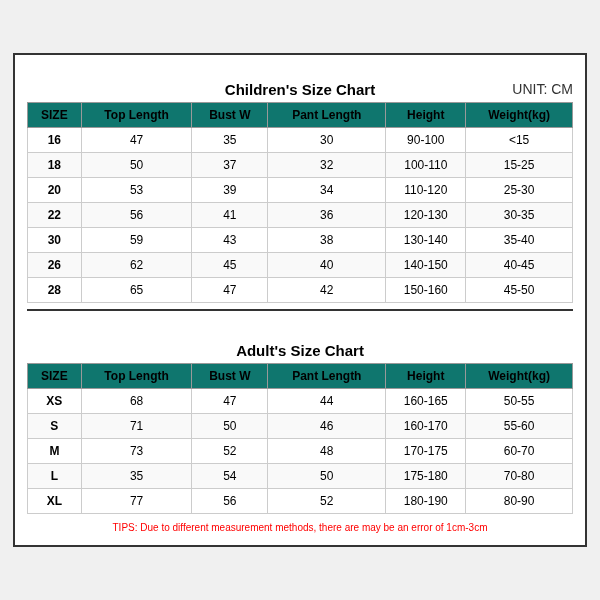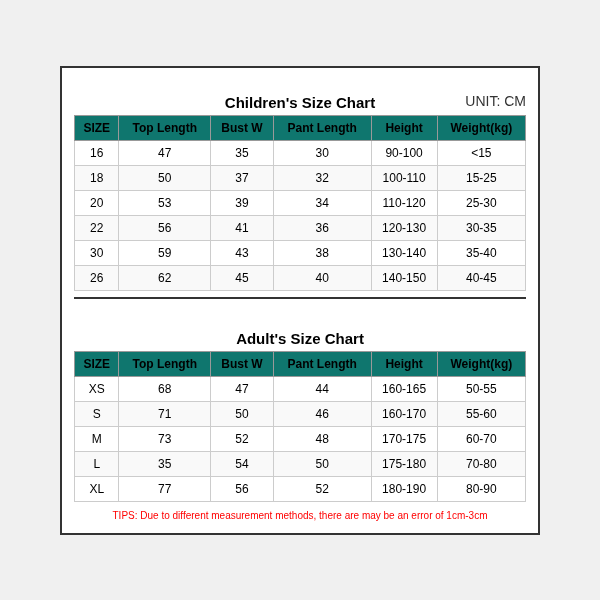--- a/index.html
+++ b/index.html
@@ -8,21 +8,21 @@
       height: 600px;
       display: flex;
       align-items: center;
       justify-content: center;
       background: #f0f0f0;
       font-family: Arial, sans-serif;
     }
     .chart-container {
       background: #fff;
       border: 2px solid #333;
-      width: 480px;
+      width: 574px;
       padding: 20px 12px 12px;
     }
     .section-title {
       text-align: center;
       font-size: 15px;
       font-weight: bold;
       padding: 6px 0 4px;
       position: relative;
     }
     .unit-label {
@@ -53,21 +53,21 @@
       text-align: center;
       font-size: 12px;
     }
     tr:nth-child(even) td {
       background: #f9f9f9;
     }
     tr:nth-child(odd) td {
       background: #fff;
     }
     td.size-col {
-      font-weight: normal;
+      font-weight: bold;
     }
     .adult-header {
       text-align: center;
       font-size: 15px;
       font-weight: bold;
       padding: 8px 0 4px;
       margin-top: 23px;
     }
     .tips {
       text-align: center;
@@ -144,20 +144,28 @@
           <td>35-40</td>
         </tr>
         <tr>
           <td class="size-col">26</td>
           <td>62</td>
           <td>45</td>
           <td>40</td>
           <td>140-150</td>
           <td>40-45</td>
         </tr>
+        <tr>
+          <td class="size-col">28</td>
+          <td>65</td>
+          <td>47</td>
+          <td>42</td>
+          <td>150-160</td>
+          <td>45-50</td>
+        </tr>
       </tbody>
   </table>
 
   <div class="divider"></div>
   <div class="adult-header">
     <span>Adult's Size Chart</span>
   </div>
 
   <table>
     <thead>

